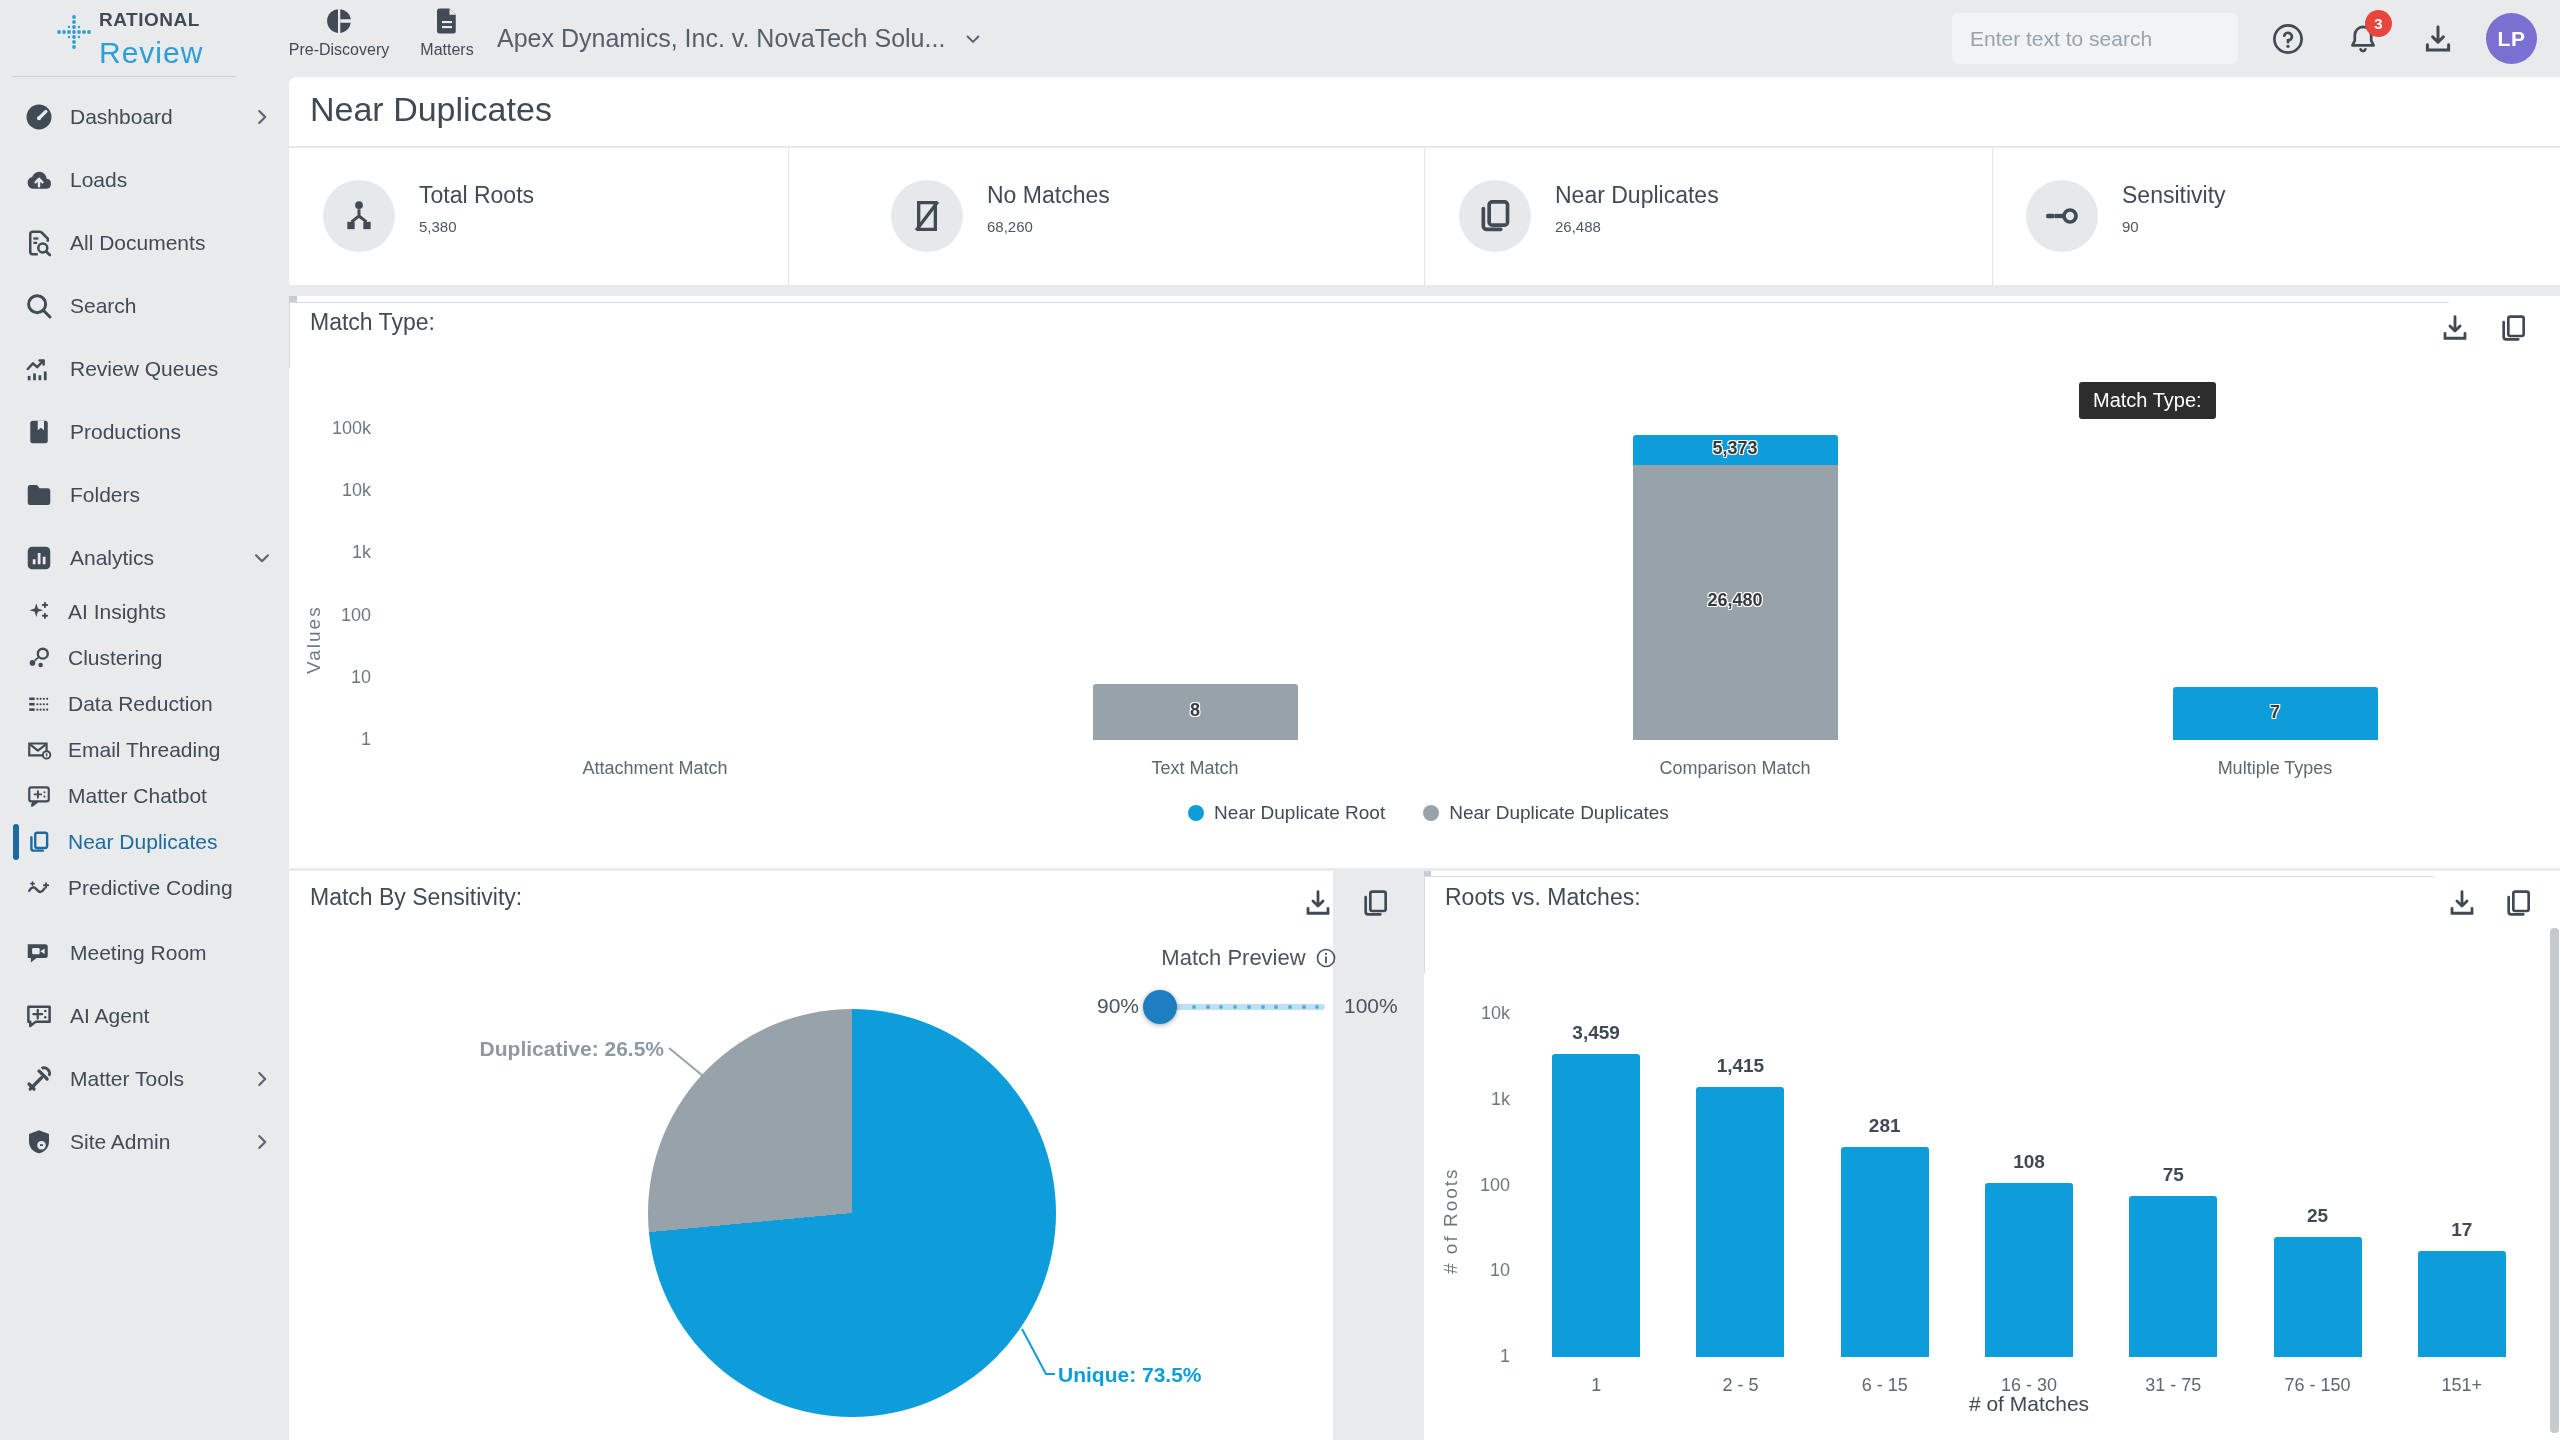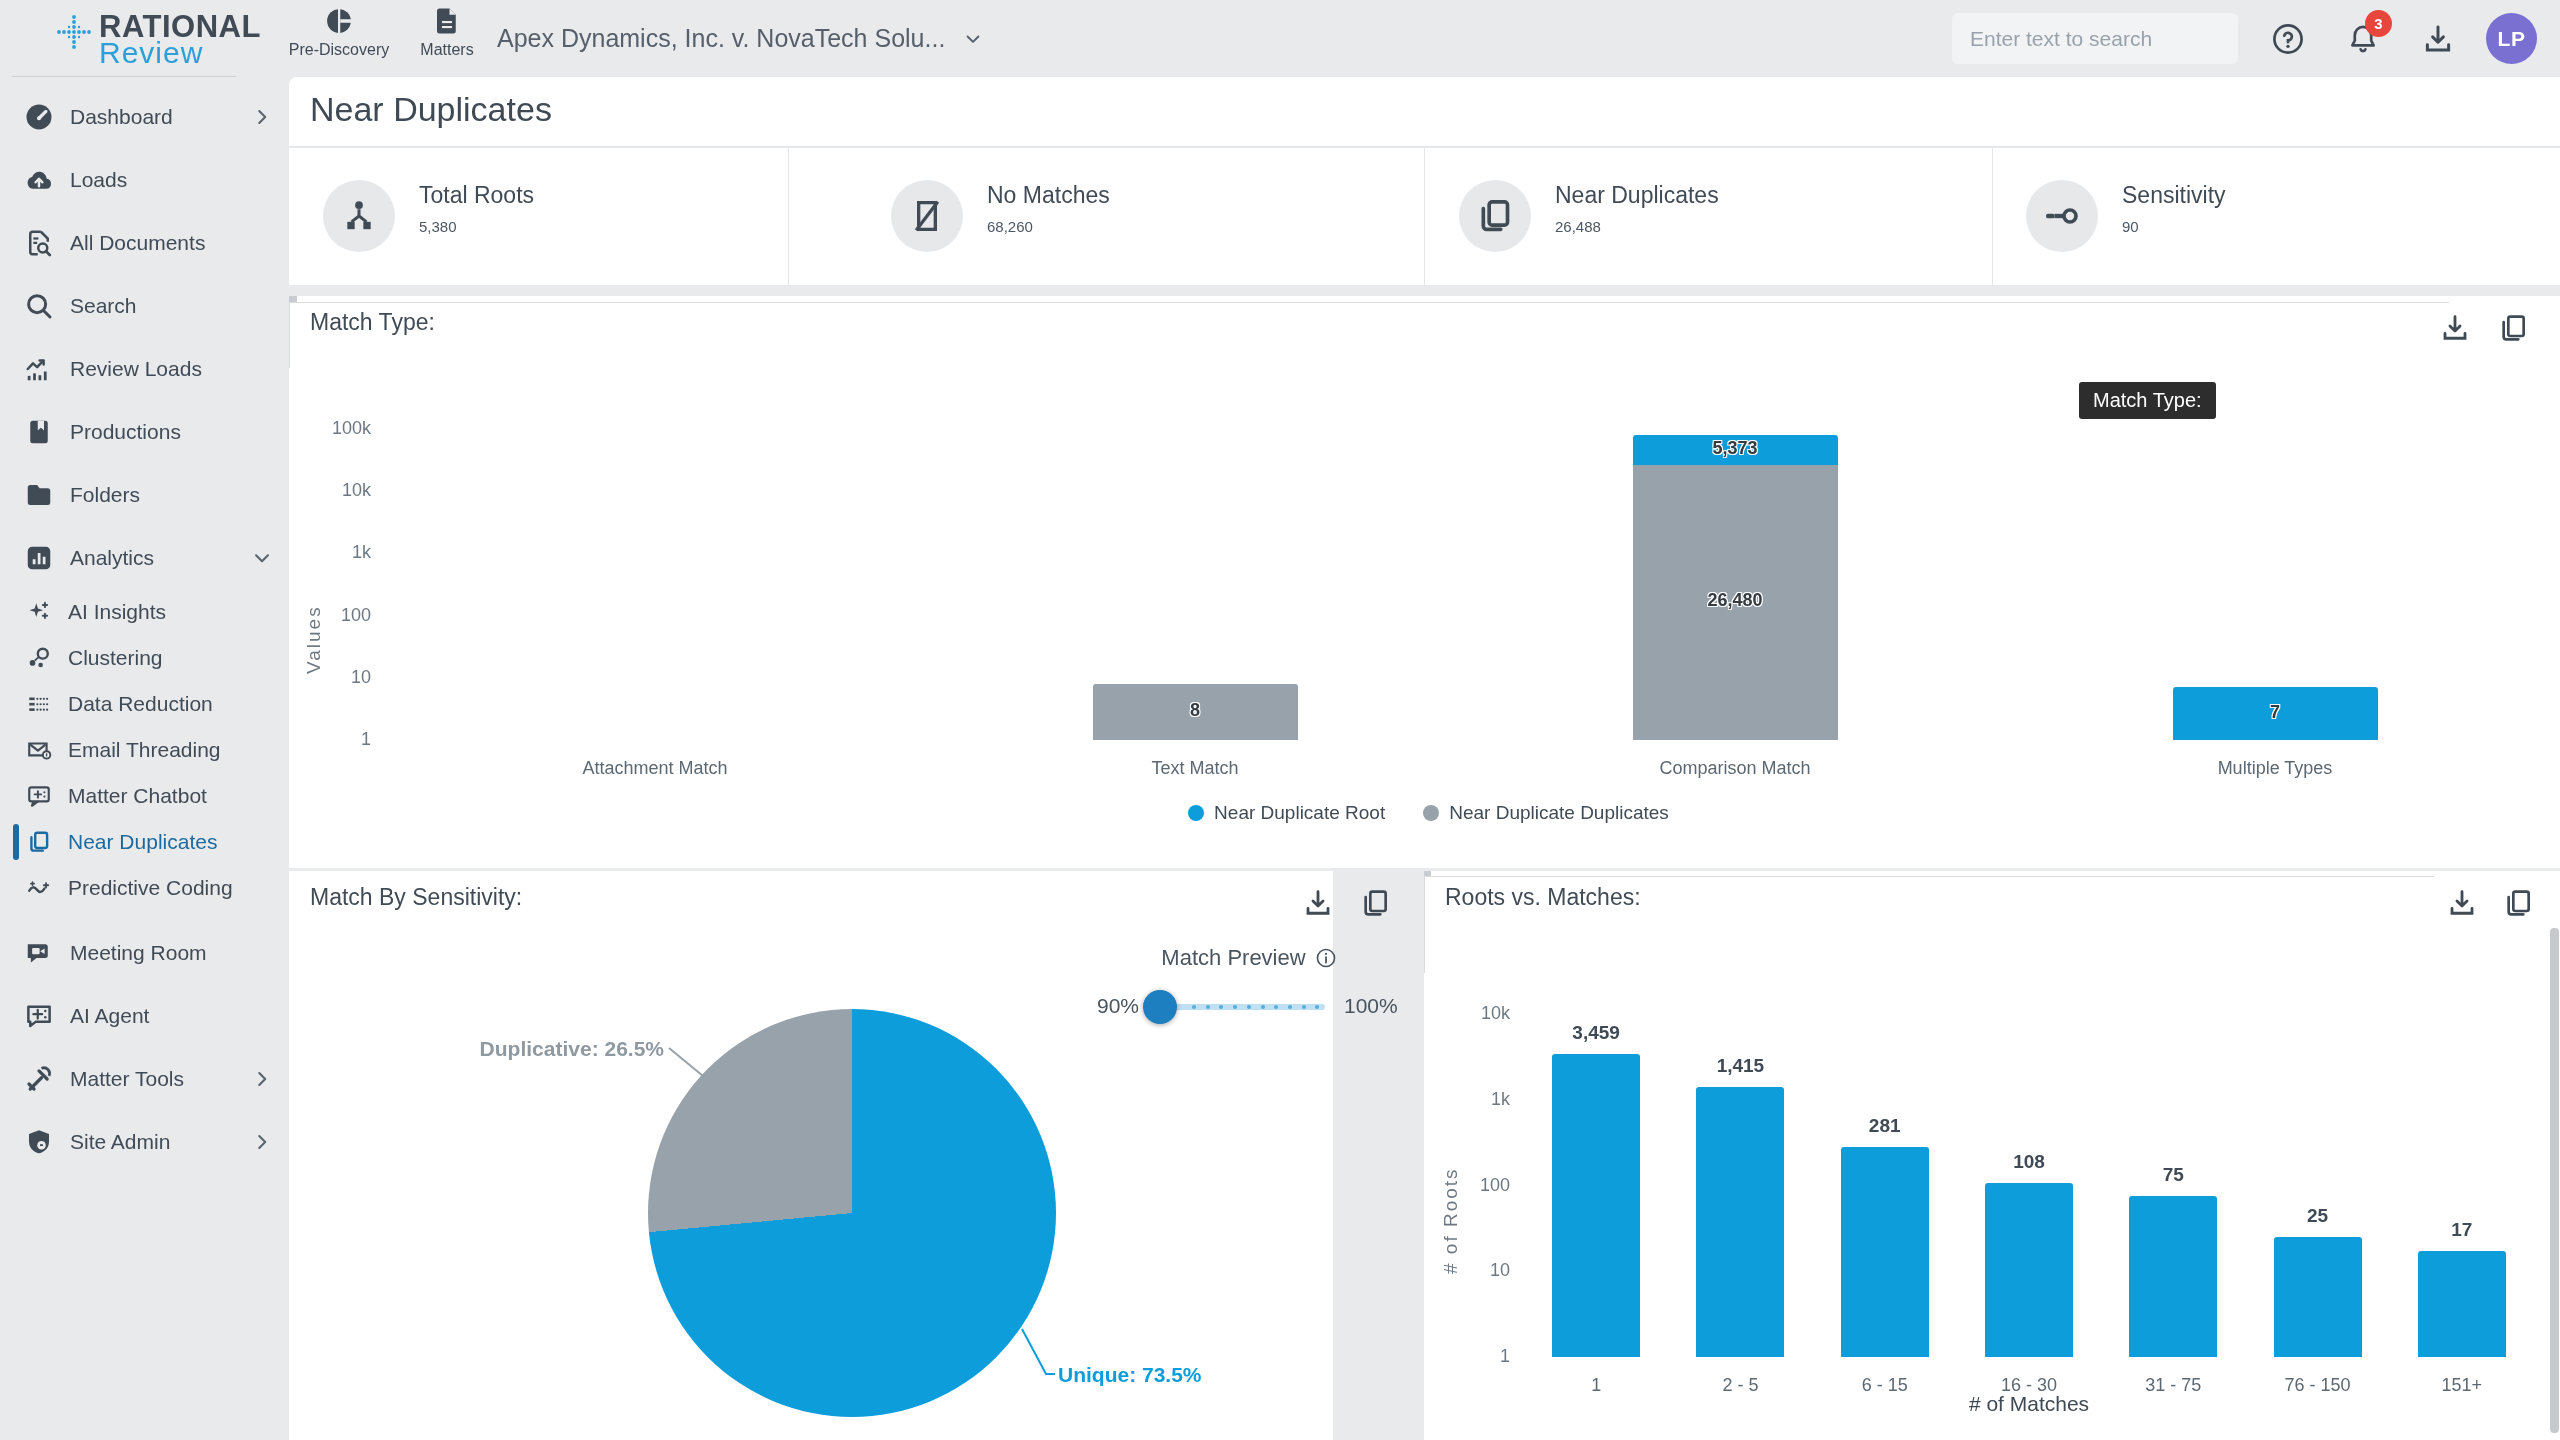--- a/index.html
+++ b/index.html
@@ -4,21 +4,21 @@
 <style>
   html,body{margin:0;padding:0;}
   body{width:2560px;height:1440px;position:relative;overflow:hidden;background:#e9eaec;
        font-family:"Liberation Sans","DejaVu Sans",sans-serif;color:#414b56;}
   svg{display:block;width:100%;height:100%;}
 
   
   .hdr{position:absolute;left:0;top:0;width:2560px;height:77px;background:#e9eaec;}
   .logo{position:absolute;left:55px;top:7px;width:210px;height:64px;cursor:pointer;}
   .logo-plus{position:absolute;left:0;top:6px;width:38px;height:38px;}
-  .logo-l1{position:absolute;left:44px;top:2px;font-size:31px;font-weight:800;letter-spacing:.5px;color:#414b56;}
+  .logo-l1{position:absolute;left:44px;top:2px;font-size:19px;font-weight:800;letter-spacing:.5px;color:#414b56;}
   .logo-l2{position:absolute;left:44px;top:29px;font-size:30px;color:#2d9fd8;letter-spacing:1px;}
   .logodiv{position:absolute;left:12px;top:76px;width:224px;height:1px;background:#ccd1d5;}
   .hnav{position:absolute;left:296px;top:6px;display:flex;gap:22px;}
   .hnav-item{width:86px;display:flex;flex-direction:column;align-items:center;gap:5px;cursor:pointer;}
   .hnav-item .i30{width:30px;height:30px;color:#414b56;}
   .hnav-label{font-size:16px;color:#414b56;white-space:nowrap;text-align:right;}
   .matter{position:absolute;left:497px;top:0;height:77px;display:flex;align-items:center;gap:18px;cursor:pointer;}
   .matter-label{font-size:25px;color:#57606a;}
   .i20{width:20px;height:20px;color:#57606a;display:inline-block;}
   .hsearch{position:absolute;left:1952px;top:13px;width:286px;height:51px;background:#f2f3f5;border-radius:6px;}
@@ -253,21 +253,21 @@
         <span class="sicon">
           <svg viewBox="0 0 24 24">
             <path d="m3 12 4.2-4.5 3.3 3 4.8-5" fill="none" stroke="currentColor" stroke-width="2" stroke-linecap="round" stroke-linejoin="round"></path>
             <path d="M12.5 5.2h3.2v3.2" fill="none" stroke="currentColor" stroke-width="2" stroke-linecap="round" stroke-linejoin="round"></path>
             <rect x="3" y="17.5" width="2.2" height="3.5" fill="currentColor"></rect>
             <rect x="7.3" y="15.5" width="2.2" height="5.5" fill="currentColor"></rect>
             <rect x="11.6" y="17" width="2.2" height="4" fill="currentColor"></rect>
             <rect x="15.9" y="14" width="2.2" height="7" fill="currentColor"></rect>
           </svg>
         </span>
-        <div class="slabel">Review Loads</div>
+        <div class="slabel">Review Queues</div>
       </div>
       <div class="srow">
         <span class="sicon">
           <svg viewBox="0 0 24 24">
             <rect x="5" y="3" width="14" height="18" rx="2" fill="currentColor"></rect>
             <path d="M11 3v7.5l2.5-2 2.5 2V3z" fill="#e9eaec"></path>
           </svg>
         </span>
         <div class="slabel">Productions</div>
       </div>

